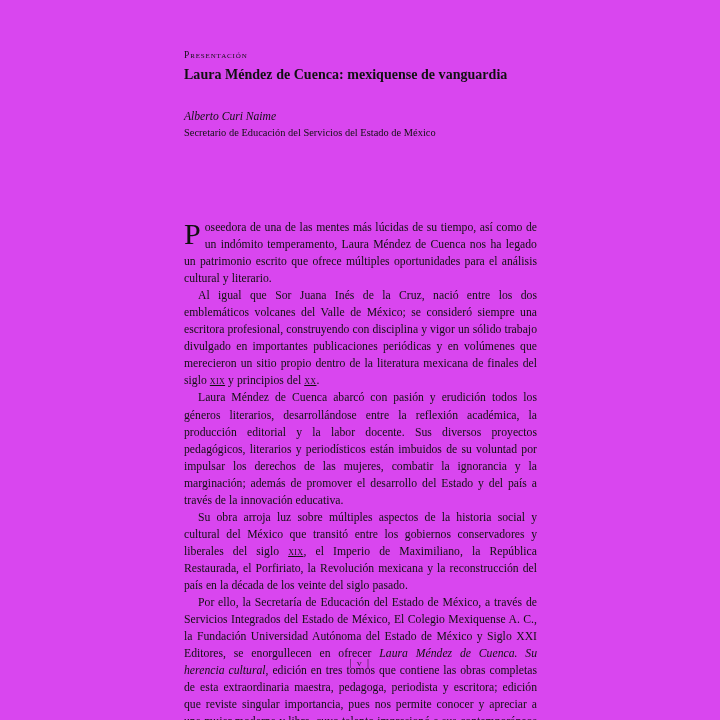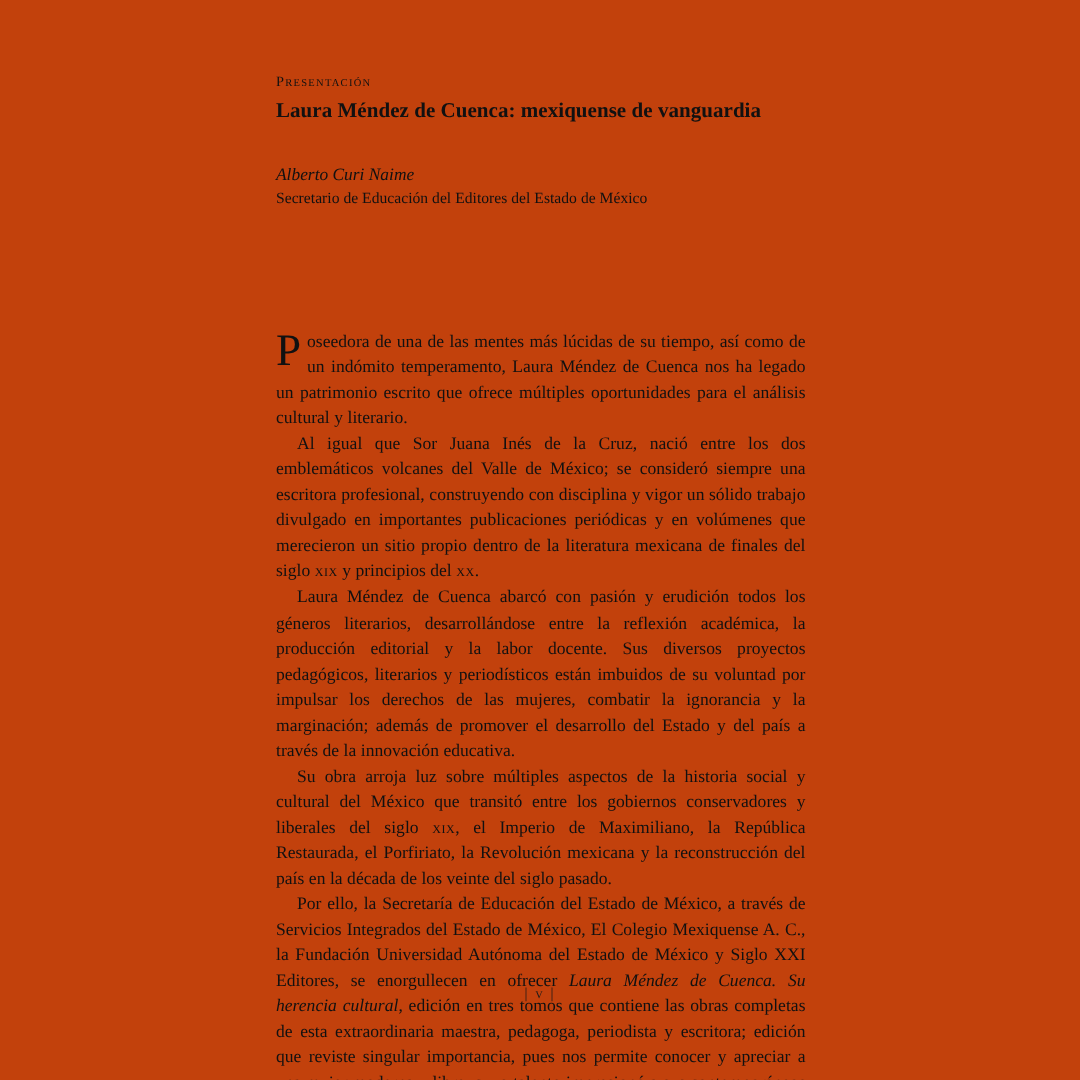--- a/index.html
+++ b/index.html
@@ -12,21 +12,21 @@
     background: #ffffff;
     font-family: "Liberation Serif", "DejaVu Serif", serif;
     color: #111111;
     overflow: hidden;
   }
 
   .page {
     position: relative;
     width: 720px;
     height: 720px;
-    background: #c2410c;
+    background: #d946ef;
   }
 
   .content {
     position: absolute;
     left: 184px;
     top: 50px;
     width: 352px;
   }
 
   
@@ -97,20 +97,21 @@
     margin: 0 1px 0 0;
     font-weight: 400;
     font-family: "Liberation Serif", "DejaVu Serif", serif;
   }
 
   .sc {
     font-variant: small-caps;
     text-transform: lowercase;
     font-size: 1.02em;
     letter-spacing: 0.03em;
+    text-decoration: underline;
   }
 
   .it { font-style: italic; }
 
   
   .folio {
     position: absolute;
     left: 0;
     top: 657px;
     width: 720px;
@@ -125,21 +126,21 @@
 <body>
 
 <div class="page">
 
   <div class="content">
     <div class="kicker">PRESENTACIÓN</div>
     <div class="doc-title">Laura Méndez de Cuenca: mexiquense de vanguardia</div>
 
     <div class="author-block">
       <div class="author-name">Alberto Curi Naime</div>
-      <div class="author-role">Secretario de Educación del Editores del Estado de México</div>
+      <div class="author-role">Secretario de Educación del Servicios del Estado de México</div>
     </div>
   </div>
 
   <div class="body-text">
 
     <p class="para first"><span class="dropcap">P</span><span>oseedora de una de las mentes más lúcidas de su tiempo, así como de un indómito temperamento, Laura Méndez de Cuenca nos ha legado un patrimonio escrito que ofrece múltiples oportunidades para el análisis cultural y literario.</span></p>
 
     <p class="para"><span>Al igual que Sor Juana Inés de la Cruz, nació entre los dos emblemáticos volcanes del Valle de México; se consideró siempre una escritora profesional, construyendo con disciplina y vigor un sólido trabajo divulgado en importantes publicaciones periódicas y en volúmenes que merecieron un sitio propio dentro de la literatura mexicana de finales del siglo </span><span class="sc">xix</span><span> y principios del </span><span class="sc">xx</span><span>.</span></p>
 
     <p class="para"><span>Laura Méndez de Cuenca abarcó con pasión y erudición todos los géneros literarios, desarrollándose entre la reflexión académica, la producción editorial y la labor docente. Sus diversos proyectos pedagógicos, literarios y periodísticos están imbuidos de su voluntad por impulsar los derechos de las mujeres, combatir la ignorancia y la marginación; además de promover el desarrollo del Estado y del país a través de la innovación educativa.</span></p>

